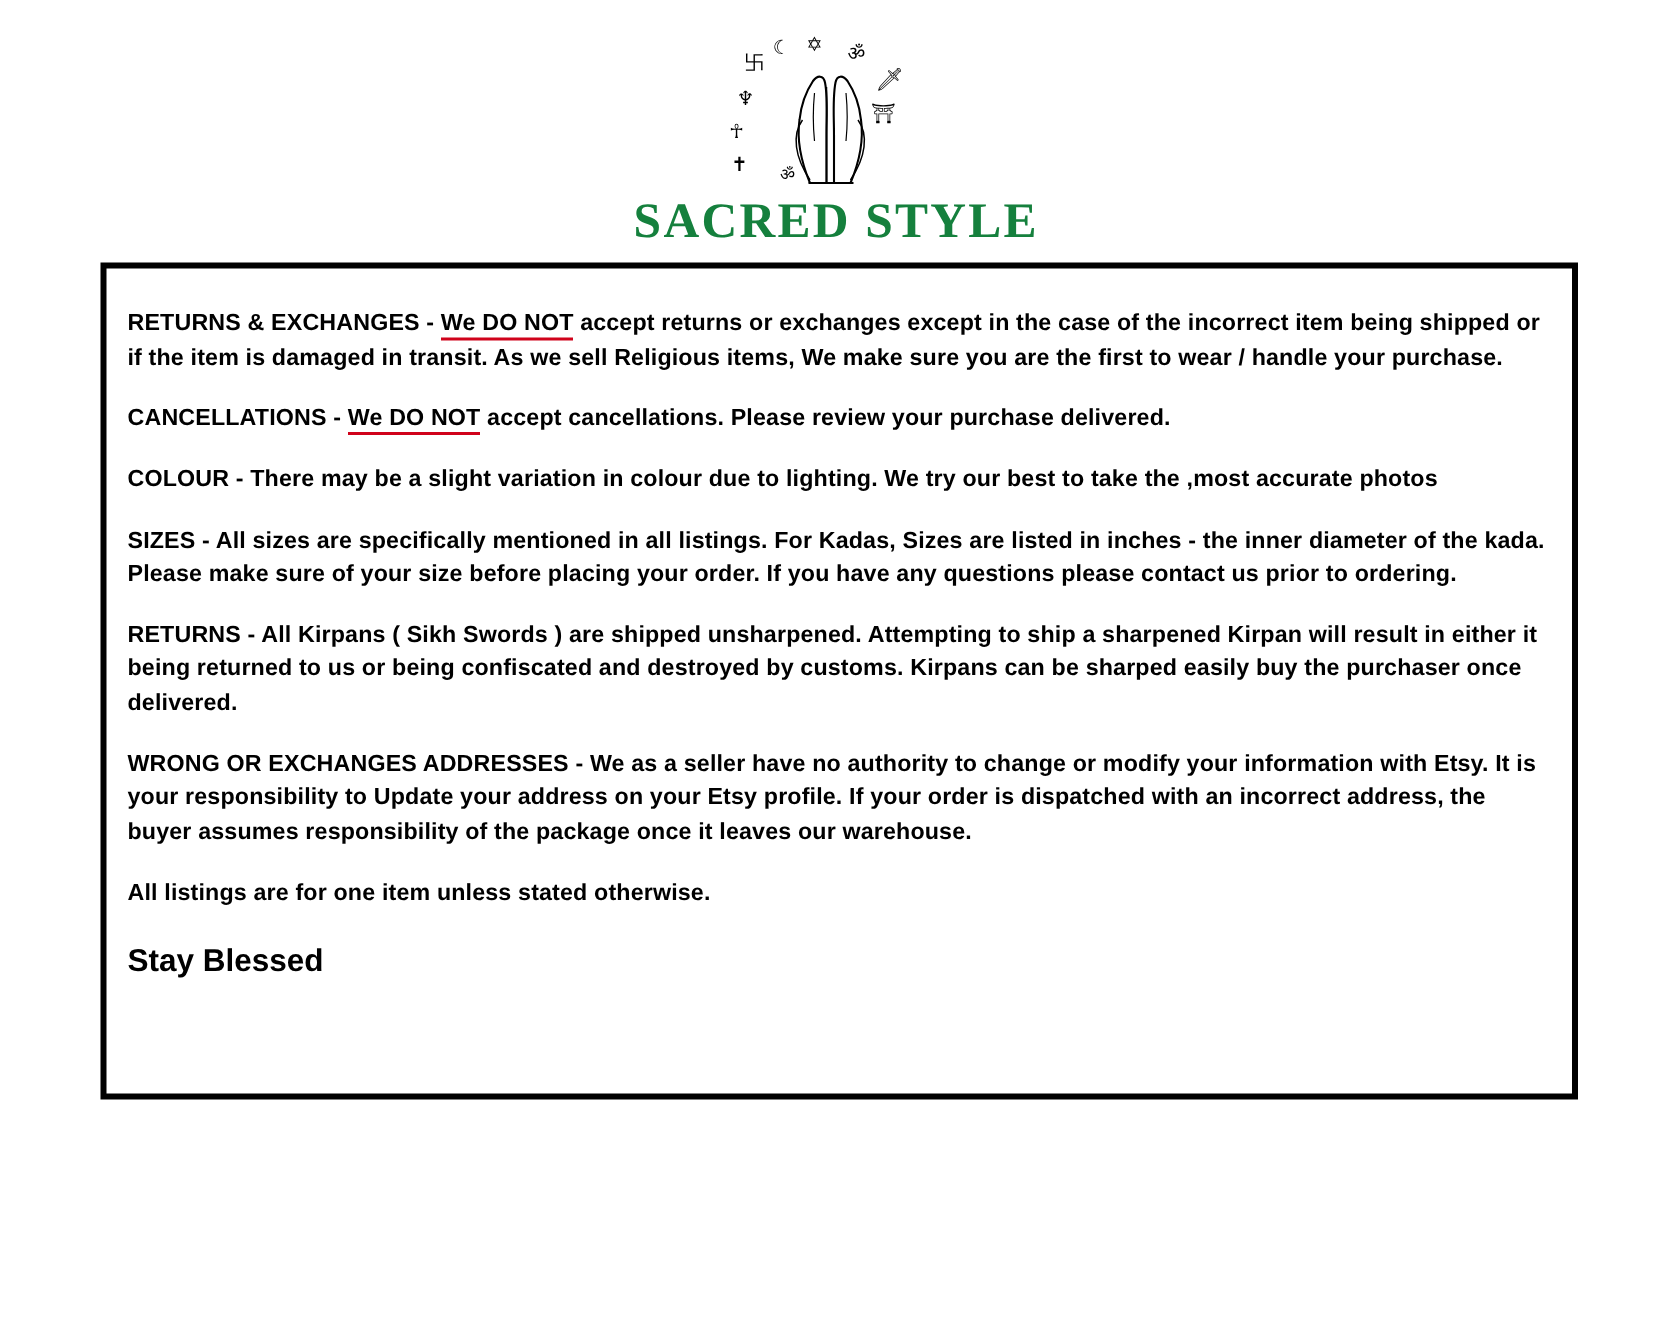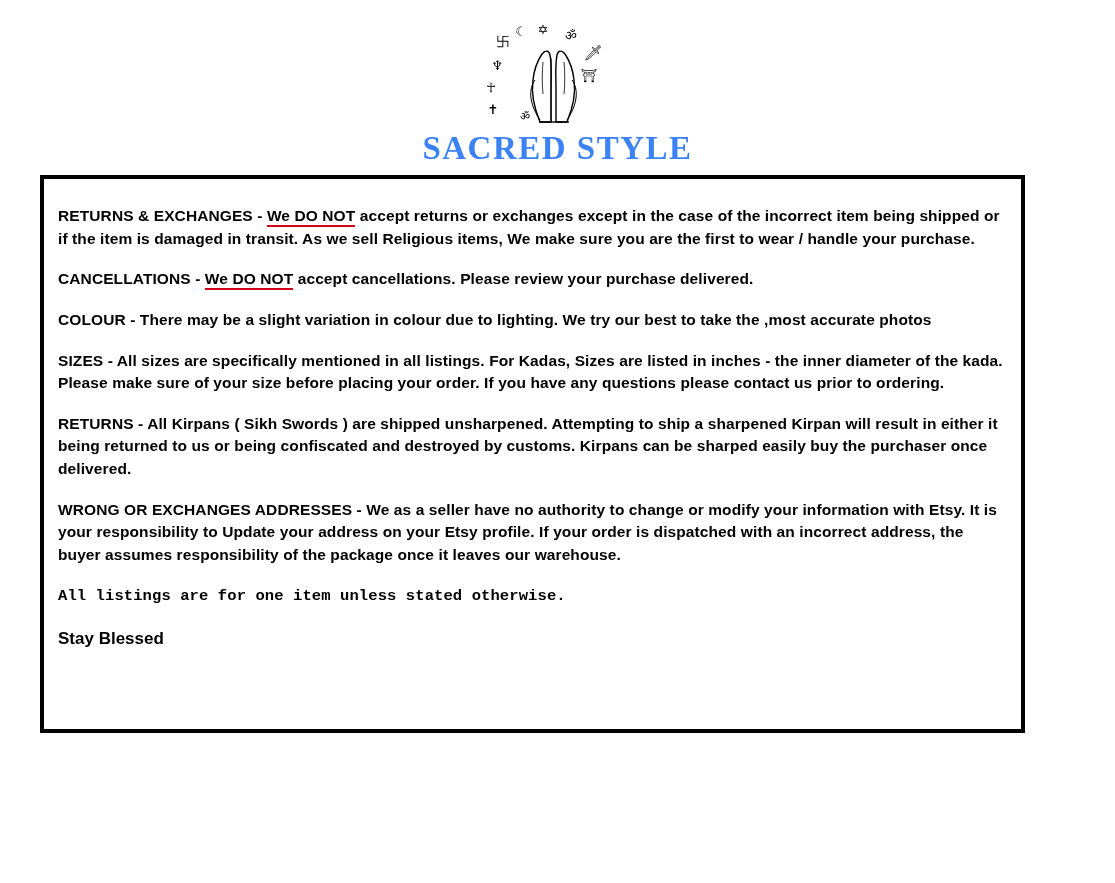--- a/index.html
+++ b/index.html
@@ -37,27 +37,27 @@
   }
   .logo-art svg {
     display: block;
   }
   .brand-name {
     font-family: "Liberation Serif", serif;
     font-size: 33px;
     font-weight: bold;
     letter-spacing: 1.5px;
     margin-top: 2px;
-    color: #3b82f6;
+    color: #15803d;
   }
 
   
   .policy-box {
     position: absolute;
-    left: 40px;
+    left: 67px;
     top: 175px;
     width: 985px;
     height: 558px;
     border: 4px solid #000000;
     box-sizing: border-box;
     background: #ffffff;
   }
   .policy-inner {
     padding: 26px 14px 10px 14px;
   }
@@ -71,25 +71,25 @@
   .para:last-child { margin-bottom: 0; }
   .lead {
     font-weight: bold;
   }
   .emph {
     font-weight: bold;
     border-bottom: 2.5px solid #d0021b;
     padding-bottom: 1px;
   }
   .closing {
-    font-size: 17px;
+    font-size: 21px;
     font-weight: bold;
     margin-top: 22px;
   }
-  .spacer-sm { margin-bottom: 16px; font-family: Liberation Mono, monospace; }
+  .spacer-sm { margin-bottom: 16px; }
 </style>
 </head>
 <body>
 
 <div class="page">
 
   <div class="logo-block">
     <div class="logo-art">
       <svg width="190" height="110" viewBox="0 0 190 110" xmlns="http://www.w3.org/2000/svg">
 

